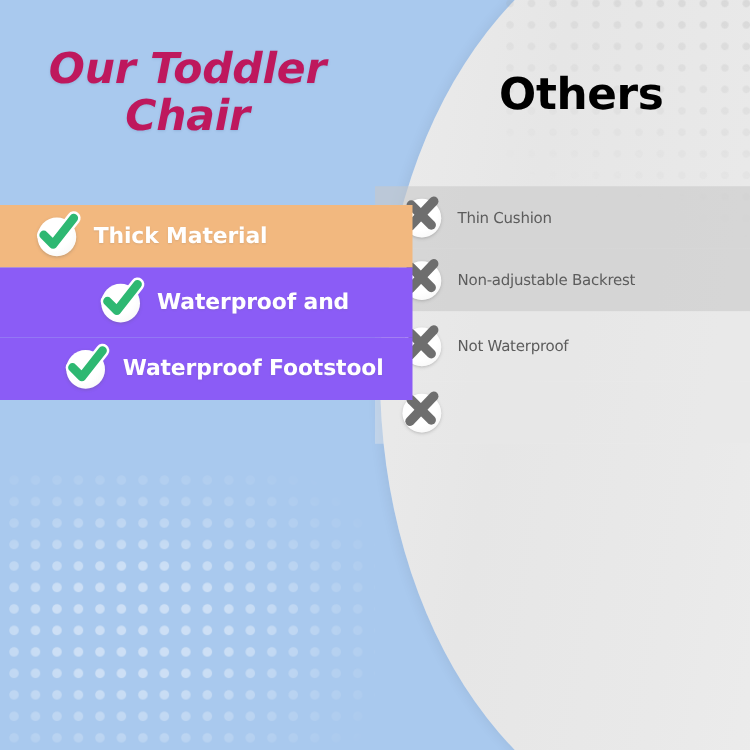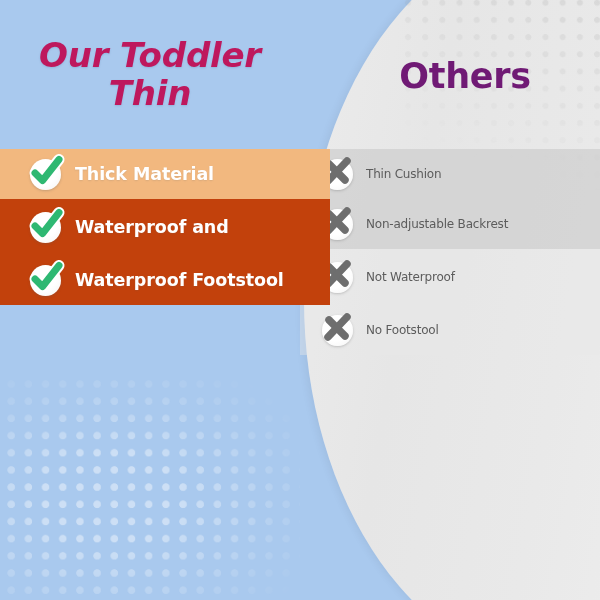--- a/index.html
+++ b/index.html
@@ -40,33 +40,33 @@
   
   .title-ours {
     position:absolute; left:0px; top:36px; width:300px;
     text-align:center; color:#be185d;
     font-size:34px; font-weight:bold; font-style:italic;
     line-height:38px; letter-spacing:-0.2px;
     text-shadow:0 1px 2px rgba(70,110,160,0.22);
   }
   .title-others {
     position:absolute; left:330px; top:55px; width:270px;
-    text-align:center; color:#701a75;
+    text-align:center; color:#000000;
     font-size:35px; font-weight:bold; line-height:42px;
     letter-spacing:-0.3px;
   }
 
   
-  .rows-left { position:absolute; left:0; top:149px; width:330px; }
+  .rows-left { position:absolute; left:0; top:164px; width:330px; }
   .row-l {
     position:relative; display:flex; align-items:center;
     padding-left:30px; width:330px;
   }
   .row-l.alt-orange { background:#F2B87F; }
-  .row-l.alt-blue   { background:#c2410c; }
+  .row-l.alt-blue   { background:#8b5cf6;justify-content:center; }
   .row-l .lbl {
     color:#FFFFFF; font-size:17.5px; font-weight:600; line-height:21px;
     margin-left:14px; letter-spacing:-0.1px;
     text-shadow:0 1px 1.5px rgba(110,110,110,0.18);
   }
 
   
   .rows-right { position:absolute; left:300px; top:149px; width:300px; }
   .row-r { position:relative; display:flex; align-items:center; padding-left:22px; width:300px; }
   .row-r.alt-dark  { background:rgba(200,200,200,0.58); }
@@ -95,21 +95,21 @@
 
   <div class="blue-bg"></div>
   <div class="dot-field"></div>
 
   <div class="gray-panel">
     <div class="gray-dots"></div>
   </div>
 
   <div class="title-ours">
     <div>Our Toddler</div>
-    <div>Thin</div>
+    <div>Chair</div>
   </div>
   <div class="title-others">Others</div>
 
   <div class="photo">
     
     
     
 
     
     
@@ -178,21 +178,20 @@
     <div class="row-r alt-light" style="height:50px">
       <span class="ic">
         <span class="disc"></span>
         <svg viewBox="0 0 40 40" aria-hidden="true">
           <g fill="none" stroke="#6E6E6E" stroke-width="7.5" stroke-linecap="round">
             <line x1="11" y1="12" x2="27" y2="28"></line>
             <line x1="29" y1="9" x2="10" y2="29"></line>
           </g>
         </svg>
       </span>
-      <span class="lbl">No Footstool</span>
     </div>
   </div>
 
   <div class="rows-left">
     <div class="row-l alt-orange" style="height:50px">
       <span class="ic">
         <span class="disc"></span>
         <svg viewBox="0 0 40 40" aria-hidden="true">
           <path d="M9 21 L16.5 28.5 L33 7.5" fill="none" stroke="#FFFFFF" stroke-width="11" stroke-linecap="round" stroke-linejoin="round"></path>
           <path d="M9 21 L16.5 28.5 L33 7.5" fill="none" stroke="#2EB872" stroke-width="7" stroke-linecap="round" stroke-linejoin="round"></path>

